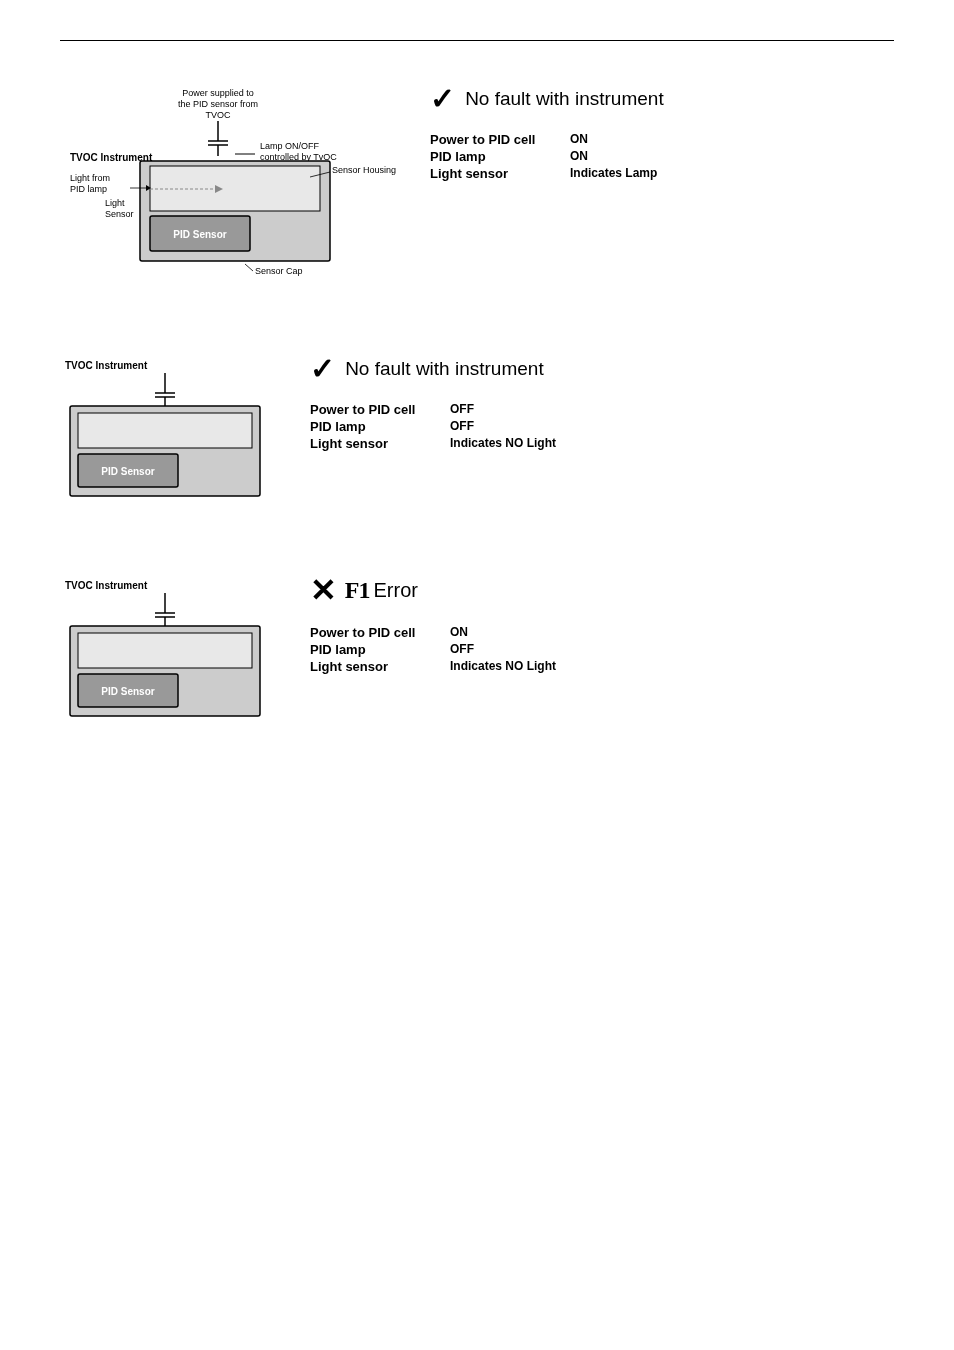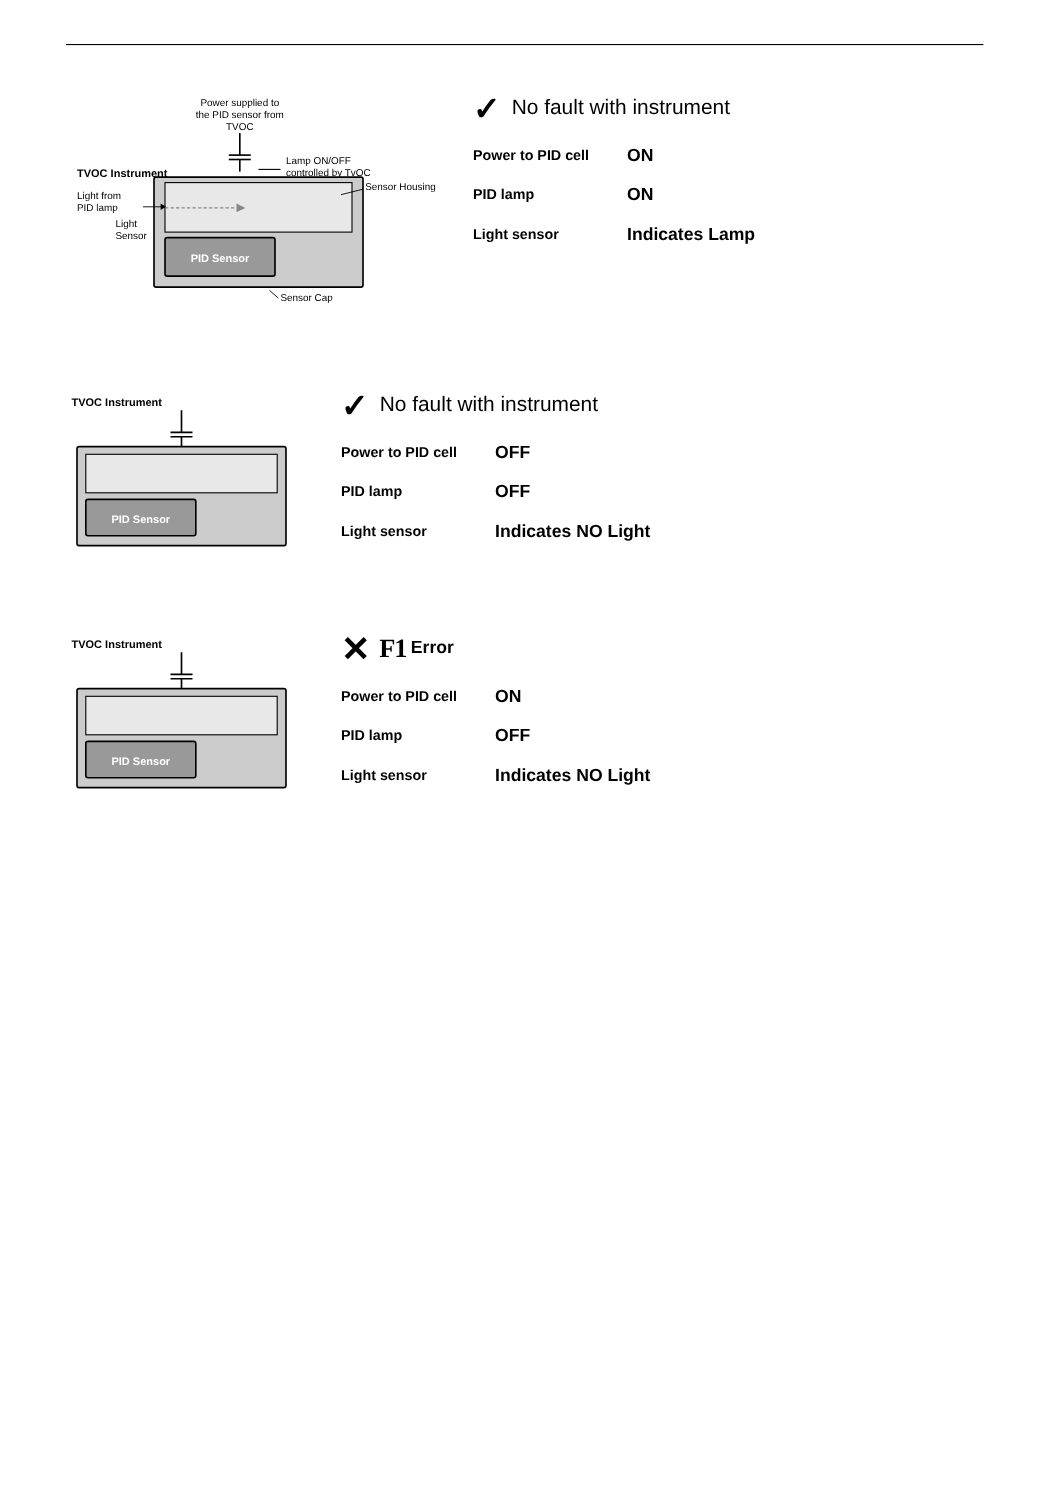--- a/index.html
+++ b/index.html
@@ -54,31 +54,31 @@
     .status-icon.cross { color: #000; font-size: 32px; font-weight: 900; }
 
     .status-text {
       font-size: 19px;
       font-weight: normal;
     }
 
     .info-table {
       display: grid;
       grid-template-columns: 140px 160px;
-      row-gap: 18px;
+      row-gap: 2px;
       margin-top: 16px;
     }
 
     .info-label {
       font-weight: bold;
       font-size: 13px;
     }
 
     .info-value {
-      font-size: 16px;
+      font-size: 12px;
       font-weight: bold;
     }
 
     .cause-block {
       margin-top: 10px;
       font-size: 13px;
       font-weight: bold;
     }
 
     .cause-indent {
@@ -87,22 +87,22 @@
 
     
     .f1-badge {
       font-size: 24px;
       font-weight: 900;
       font-family: Liberation Serif, serif;
       letter-spacing: -1px;
     }
 
     .error-label {
-      font-size: 16px;
-      font-weight: bold;
+      font-size: 20px;
+      font-weight: normal;
       margin-left: 4px;
       vertical-align: middle;
     }
 
     .section-gap { margin-bottom: 60px; }
 
     
     .diagram1 {
       width: 340px;
       height: 210px;

